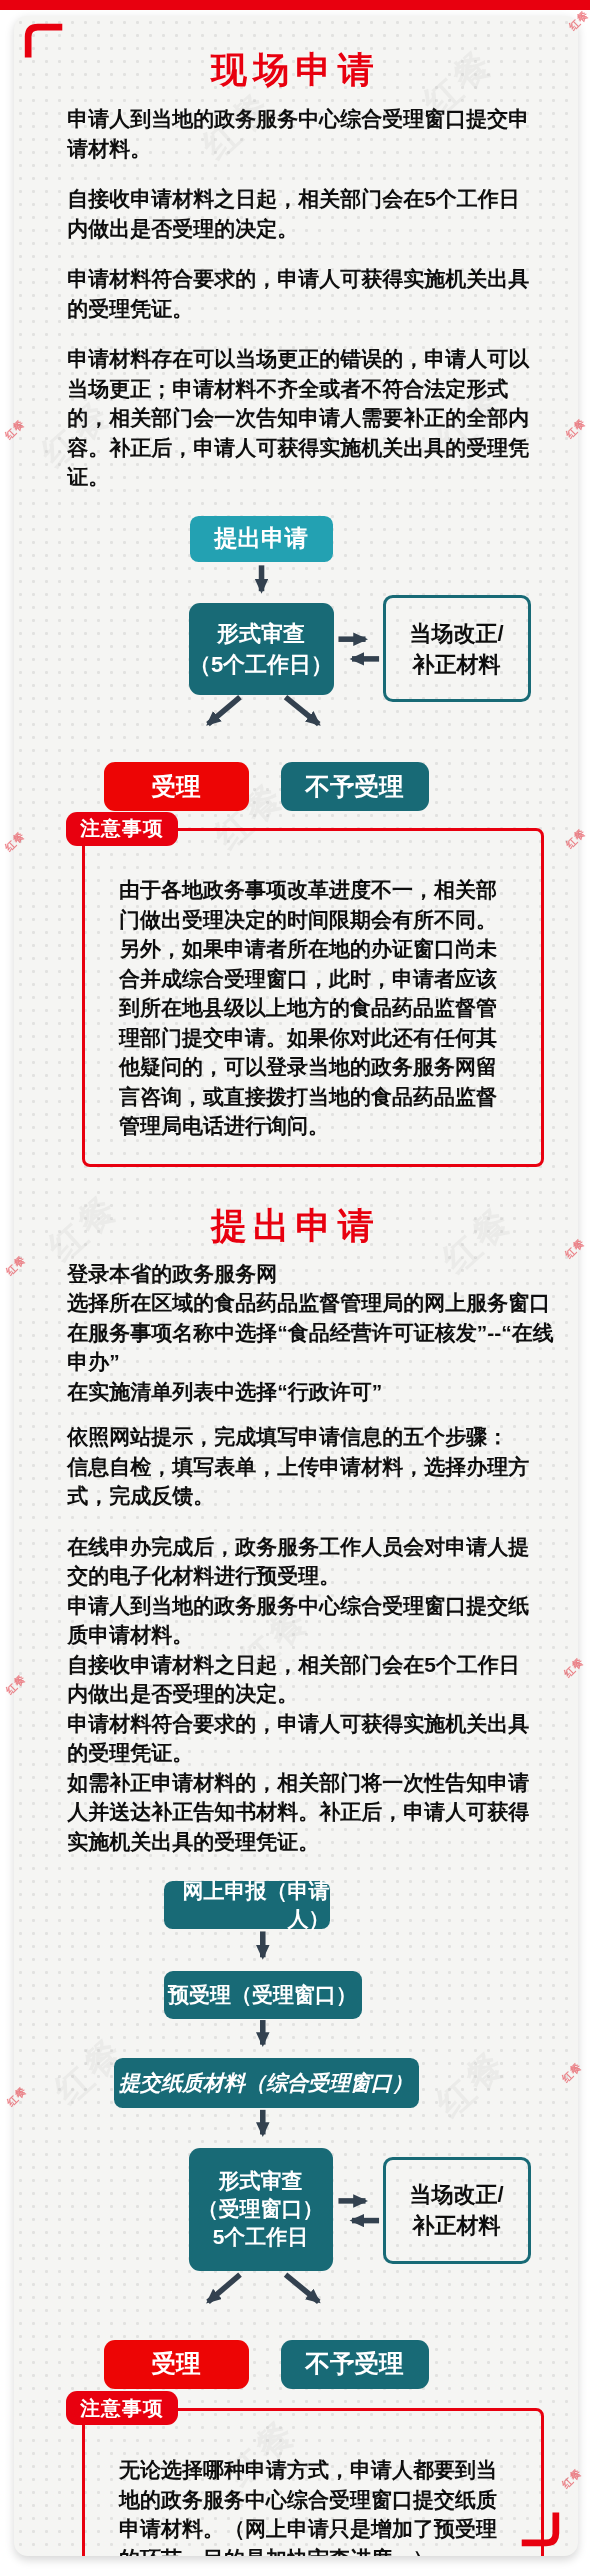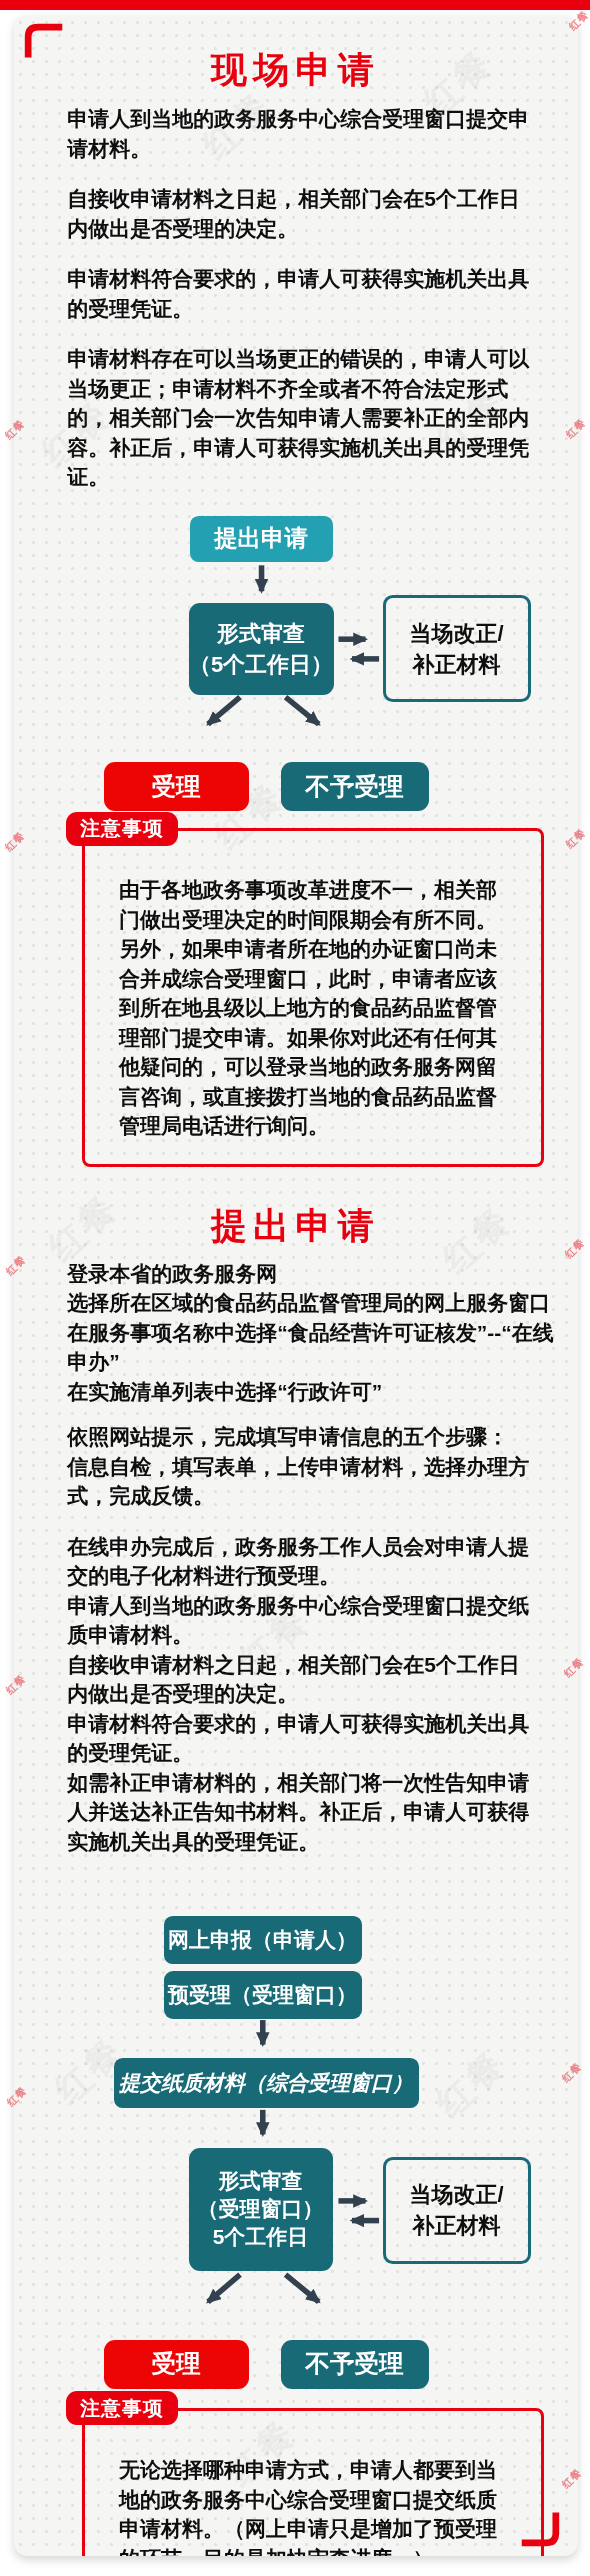--- a/index.html
+++ b/index.html
@@ -193,21 +193,21 @@
         </marker>
       </defs>
       <line x1="349" y1="82" x2="349" y2="124" stroke="#33414F" stroke-width="9" marker-end="url(#ahB)"></line>
       <line x1="349" y1="226" x2="349" y2="266" stroke="#33414F" stroke-width="9" marker-end="url(#ahB)"></line>
       <line x1="349" y1="372" x2="349" y2="412" stroke="#33414F" stroke-width="9" marker-end="url(#ahB)"></line>
       <line x1="472" y1="520" x2="516" y2="520" stroke="#33414F" stroke-width="9" marker-end="url(#ahB)"></line>
       <line x1="538" y1="552" x2="494" y2="552" stroke="#33414F" stroke-width="9" marker-end="url(#ahB)"></line>
       <line x1="312" y1="640" x2="260" y2="684" stroke="#33414F" stroke-width="9" marker-end="url(#ahB)"></line>
       <line x1="386" y1="640" x2="440" y2="684" stroke="#33414F" stroke-width="9" marker-end="url(#ahB)"></line>
     </svg>
-    <div class="node teal-d nf-34" style="left:116px;top:0;width:198px;height:48px;border-radius:8.6px;margin-top:35px;">
+    <div class="node teal-d nf-34" style="left:116px;top:0;width:166px;height:48px;border-radius:8.6px;">
       <span>网上申报（申请人）</span>
     </div>
     <div class="node teal-d nf-34" style="left:116px;top:90px;width:198px;height:48px;border-radius:9px;">
       <span>预受理（受理窗口）</span>
     </div>
     <div class="node teal-d nf-34" style="left:66px;top:177px;width:305px;height:50px;border-radius:8.6px;font-style:italic;">
       <span>提交纸质材料（综合受理窗口）</span>
     </div>
     <div class="node teal-d nf-34" style="left:141px;top:267px;width:144px;height:123px;">
       <span>形式审查</span>

